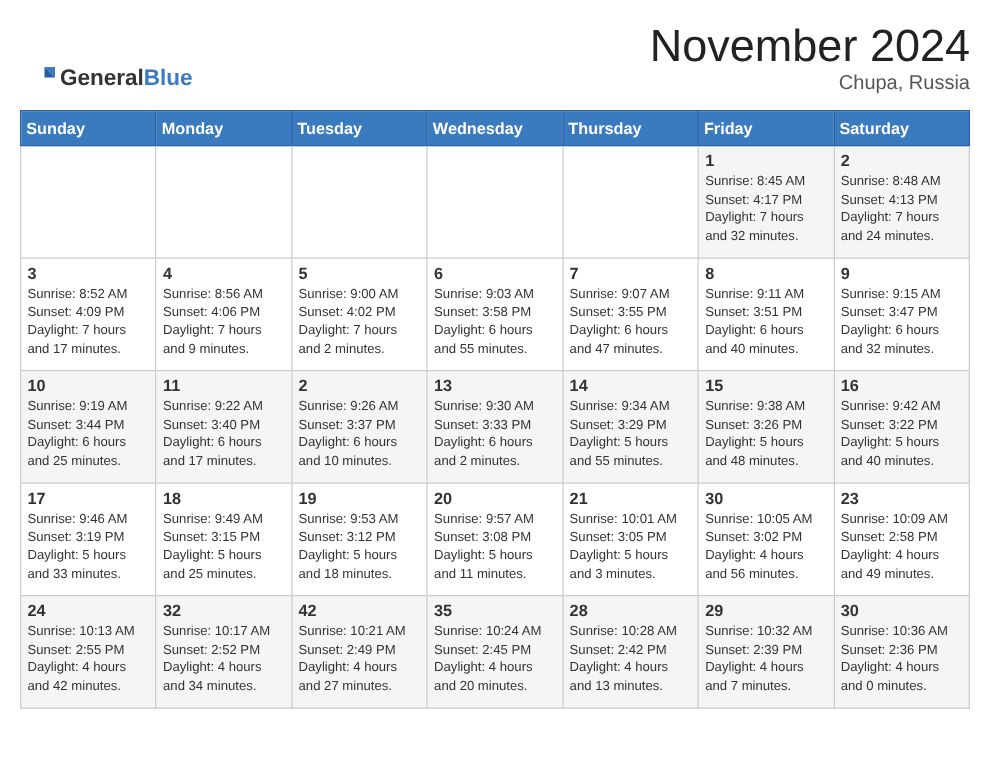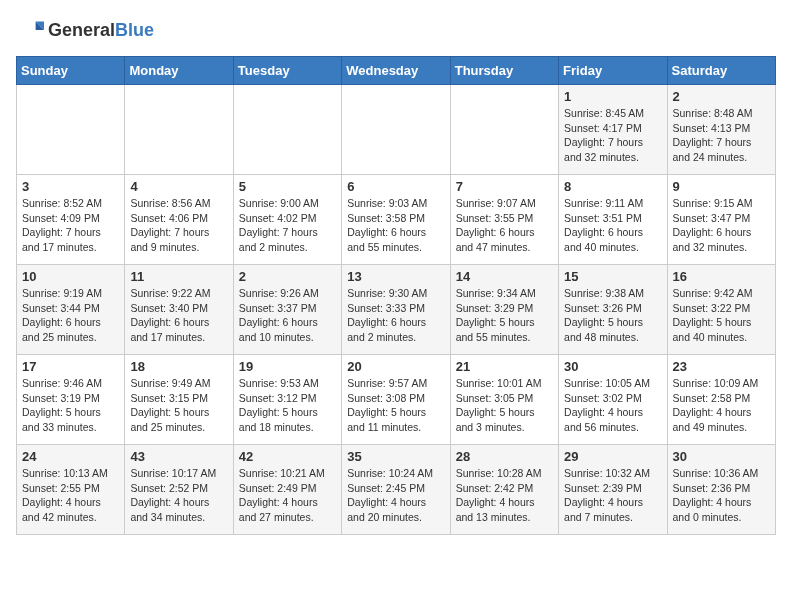--- a/index.html
+++ b/index.html
@@ -79,20 +79,24 @@
 <div class="header">
   <div class="logo">
     <svg class="logo-icon" viewBox="0 0 40 40" xmlns="http://www.w3.org/2000/svg">
       <polygon points="28,8 40,8 40,20" fill="#3a7abf"></polygon>
       <polygon points="28,8 40,20 28,20" fill="#2a5a9f"></polygon>
     </svg>
     <div>
       <span class="logo-text-general">General</span><span class="logo-text-blue">Blue</span>
     </div>
   </div>
+  <div class="title-block">
+    <div class="month-title">November 2024</div>
+    <div class="location">Chupa, Russia</div>
+  </div>
 </div>
 
 <table class="calendar">
   <thead>
     <tr id="dow-row">
         <th>Sunday</th>
         <th>Monday</th>
         <th>Tuesday</th>
         <th>Wednesday</th>
         <th>Thursday</th>
@@ -205,21 +209,21 @@
           <span class="day-number">23</span>
           <div class="day-info">Sunrise: 10:09 AM<br>Sunset: 2:58 PM<br>Daylight: 4 hours<br>and 49 minutes.</div>
         </td>
       </tr>
       <tr>
         <td>
           <span class="day-number">24</span>
           <div class="day-info">Sunrise: 10:13 AM<br>Sunset: 2:55 PM<br>Daylight: 4 hours<br>and 42 minutes.</div>
         </td>
         <td>
-          <span class="day-number">43</span>
+          <span class="day-number">32</span>
           <div class="day-info">Sunrise: 10:17 AM<br>Sunset: 2:52 PM<br>Daylight: 4 hours<br>and 34 minutes.</div>
         </td>
         <td>
           <span class="day-number">42</span>
           <div class="day-info">Sunrise: 10:21 AM<br>Sunset: 2:49 PM<br>Daylight: 4 hours<br>and 27 minutes.</div>
         </td>
         <td>
           <span class="day-number">35</span>
           <div class="day-info">Sunrise: 10:24 AM<br>Sunset: 2:45 PM<br>Daylight: 4 hours<br>and 20 minutes.</div>
         </td>

